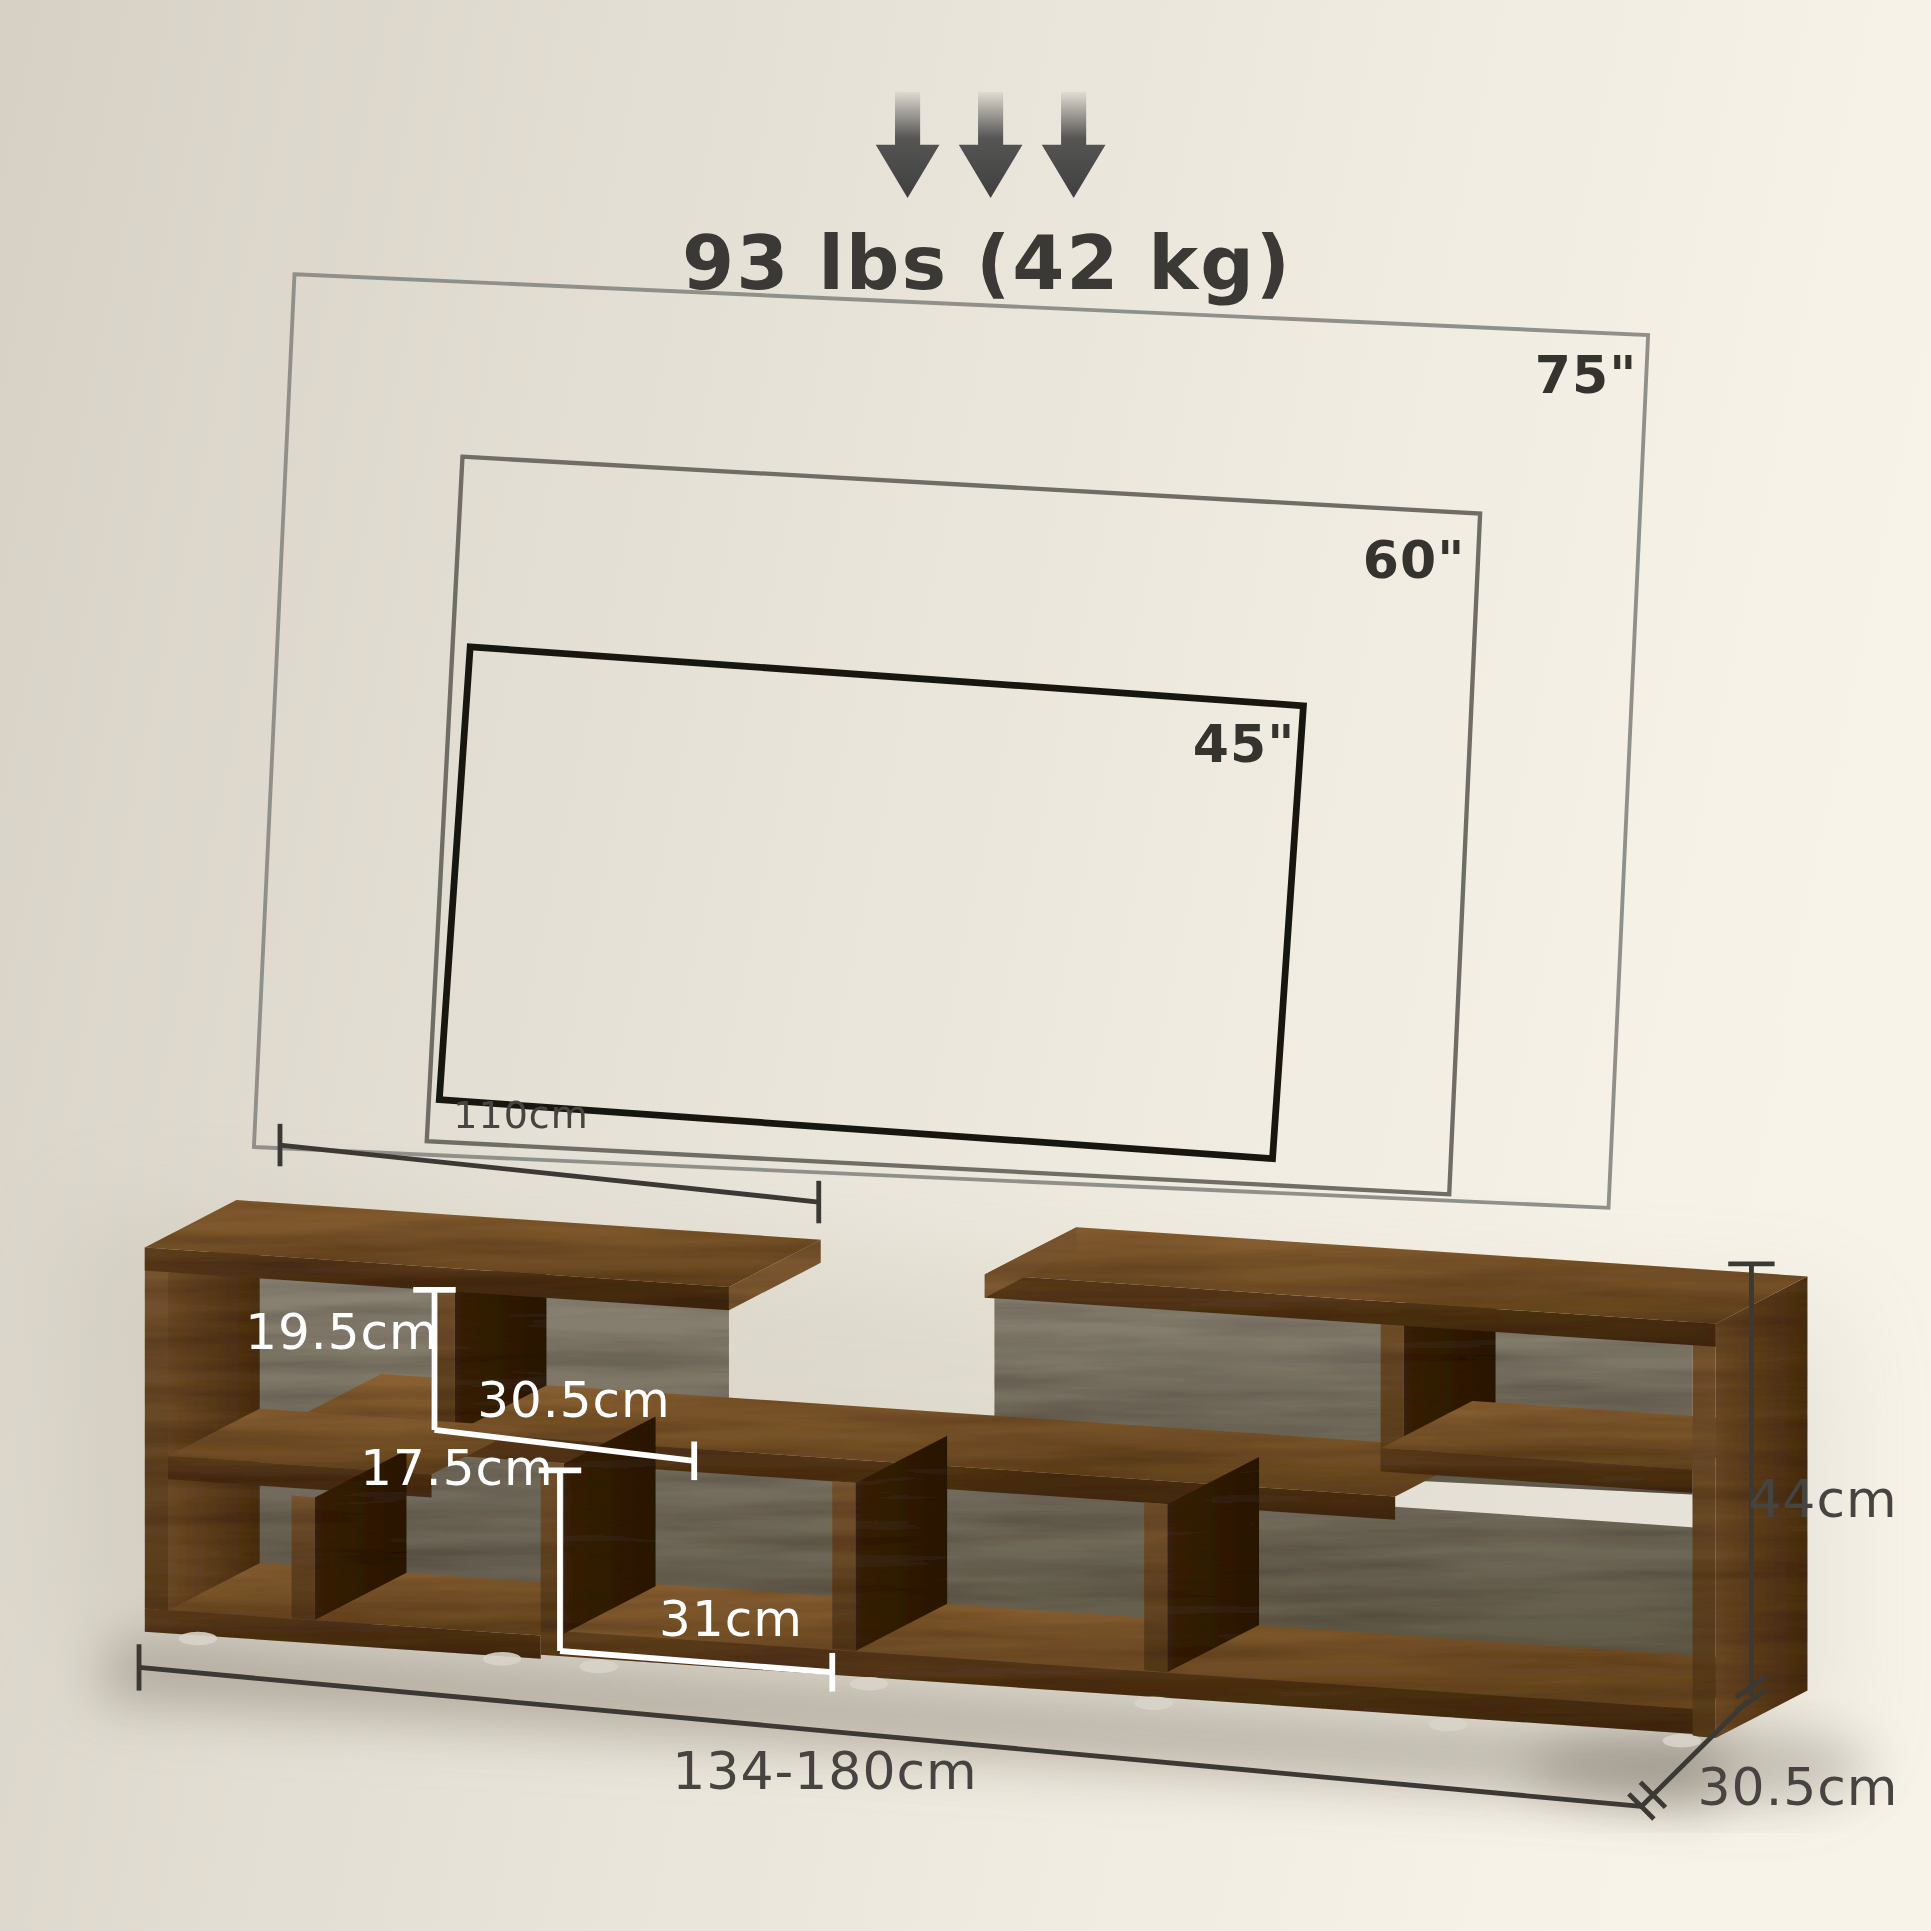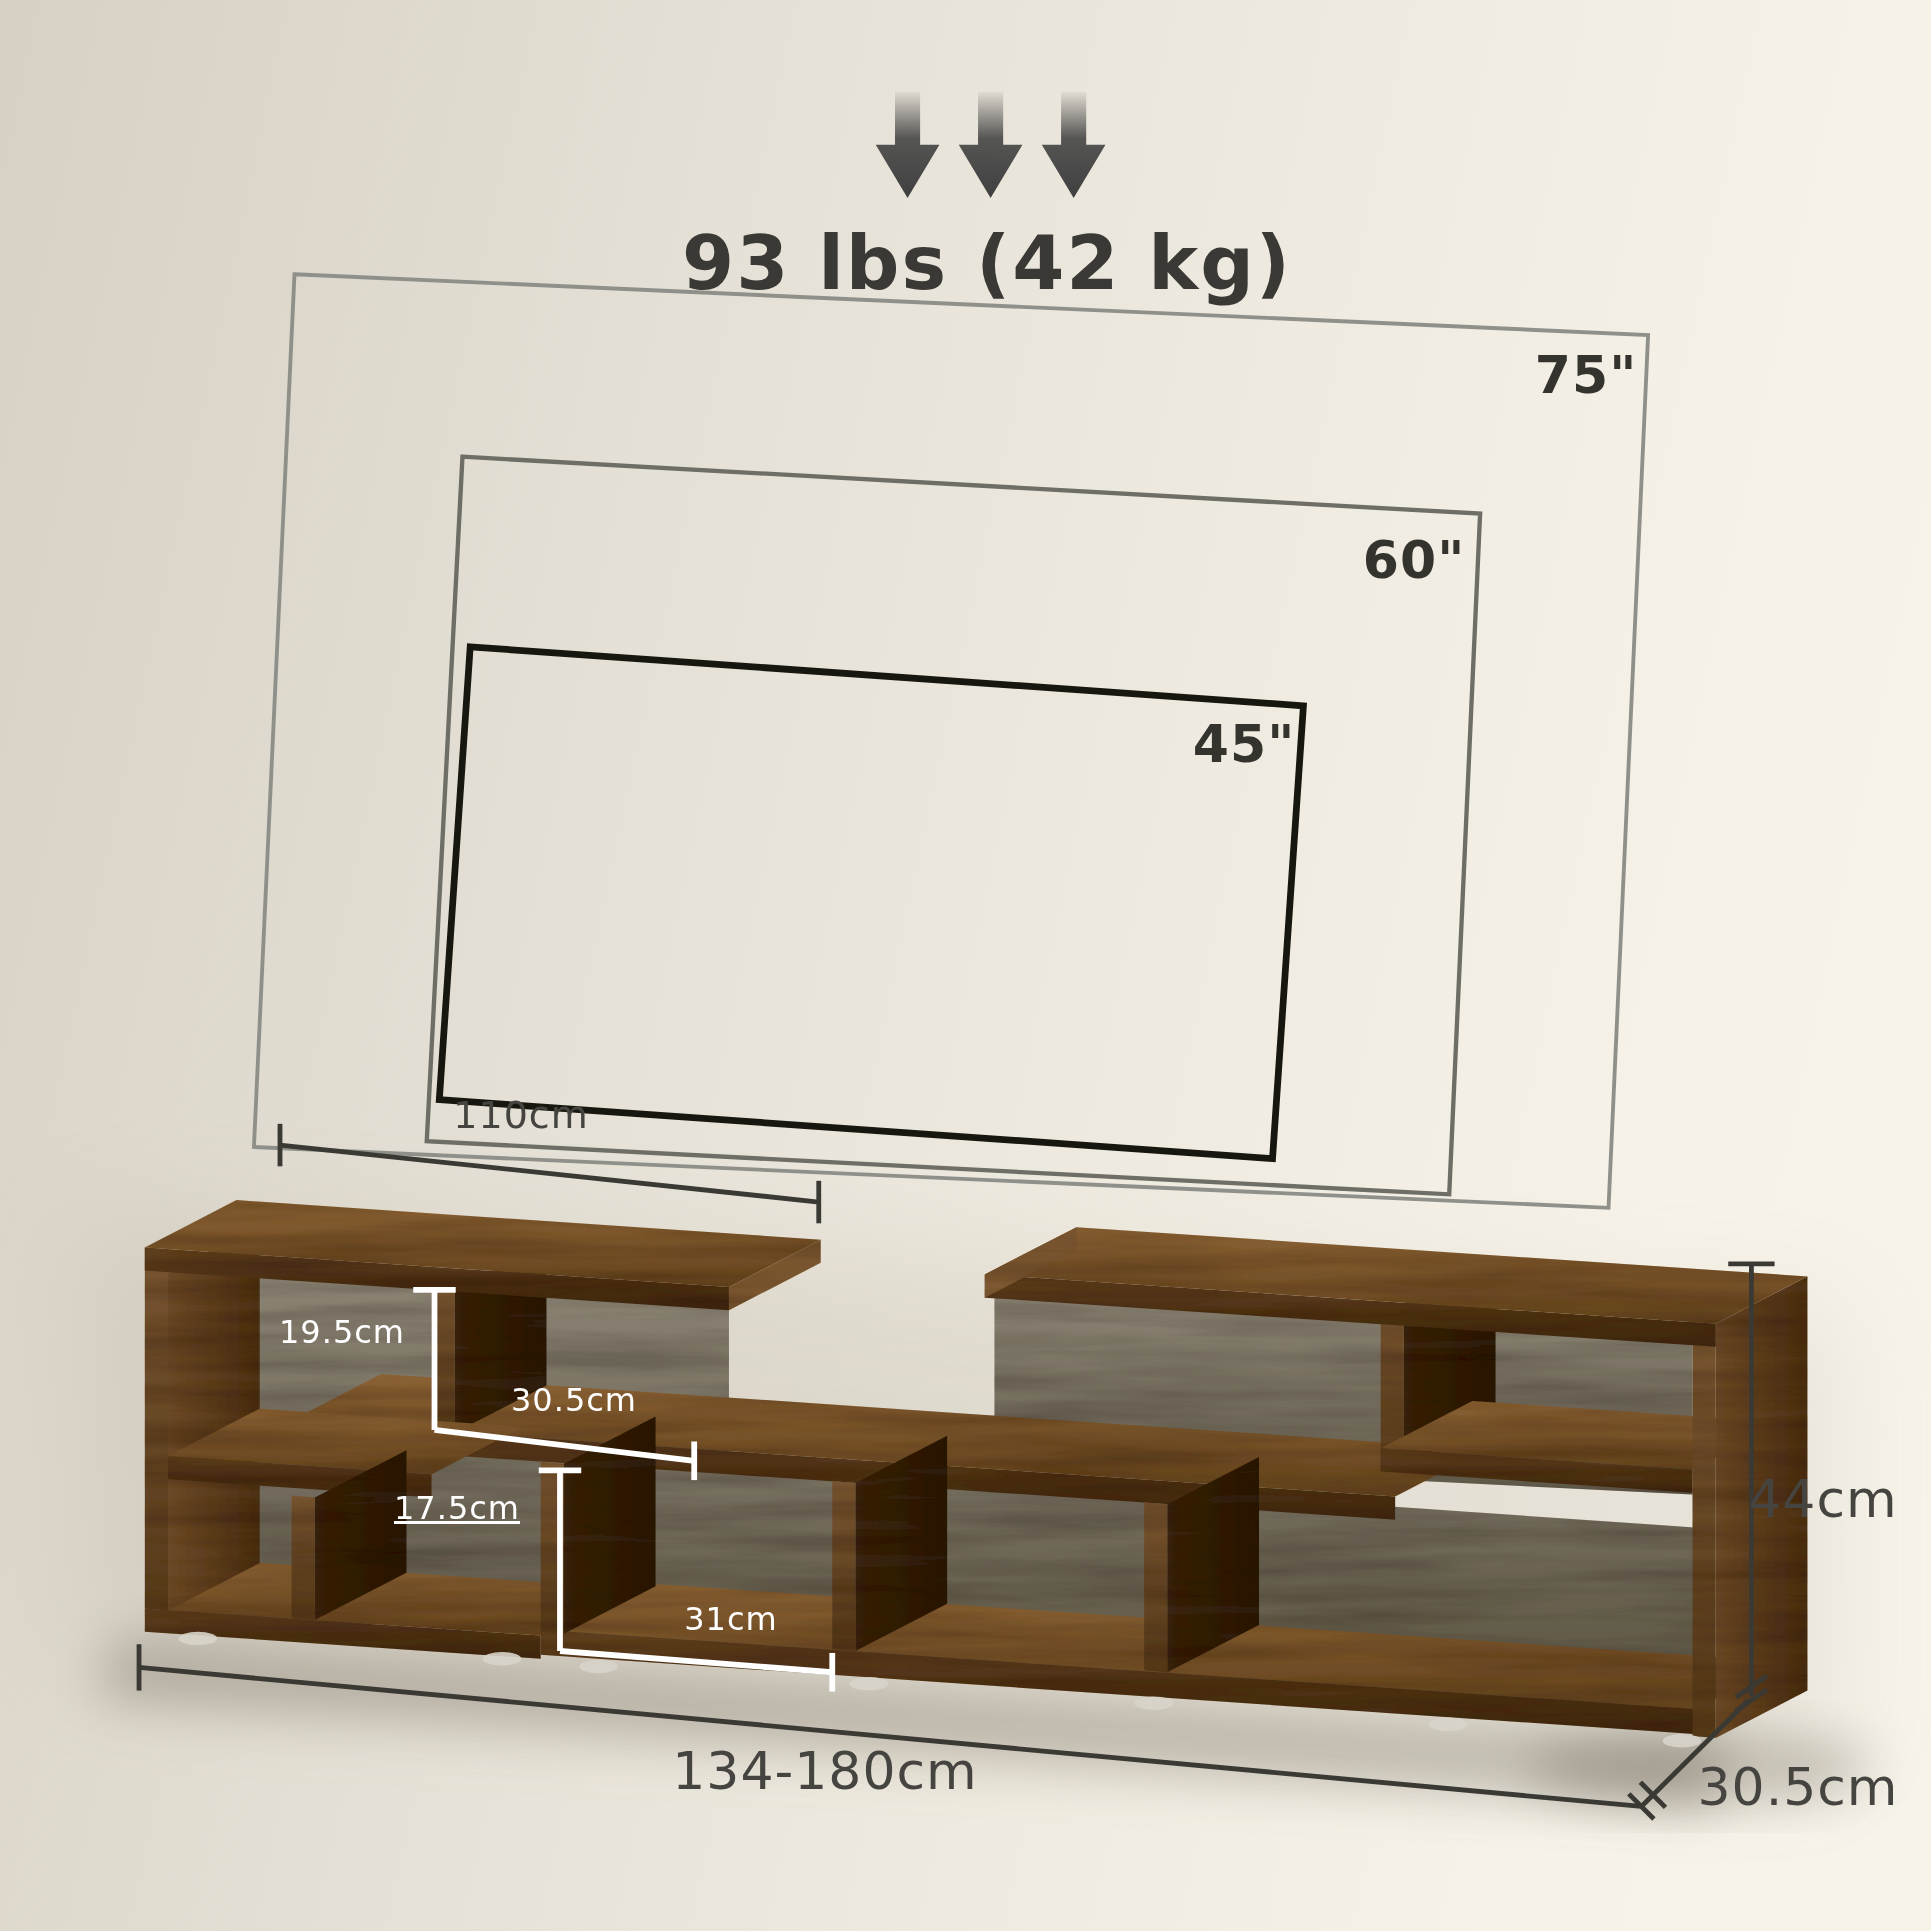--- a/index.html
+++ b/index.html
@@ -4,21 +4,21 @@
 <style>
   html,body{margin:0;padding:0;background:#e8e3d8;}
   .canvas{
     position:relative;width:1931px;height:1931px;overflow:hidden;
     background:linear-gradient(102deg,#d6d0c5 0%,#e5e0d5 32%,#efeadf 58%,#f6f2e8 82%,#f7f3e9 100%);
     font-family:"DejaVu Sans","Liberation Sans",sans-serif;
   }
   .scene{position:absolute;left:0;top:0;width:1931px;height:1931px;}
   .lbl{position:absolute;transform:translate(-50%,-50%);white-space:nowrap;line-height:1;text-align:right;}
   .lbl-dark{color:#454440;font-size:38px;font-weight:400;letter-spacing:1px;}
-  .lbl-light{color:#ffffff;font-size:32px;font-weight:400;letter-spacing:1px;}
+  .lbl-light{color:#ffffff;font-size:50px;font-weight:400;letter-spacing:1px;}
   .lbl-big{color:#454440;font-size:52px;font-weight:400;letter-spacing:1px;margin-top:12px;}
   .lbl-heavy{color:#3a3935;font-size:75px;font-weight:800;letter-spacing:1.9px;font-family:"DejaVu Sans","Liberation Sans",sans-serif;}
   .lbl-tv{color:#34332e;font-size:52px;font-weight:800;letter-spacing:1px;}
 </style>
 </head>
 <body>
 
 <div class="canvas">
 
   <svg class="scene" viewBox="0 0 2000 2000">
@@ -192,20 +192,20 @@
 
   <div class="lbl lbl-heavy" style="left:987px;top:263px;">93 lbs (42 kg)</div>
 
   <div class="lbl lbl-tv" style="left:1586px;top:375px;">75"</div>
   <div class="lbl lbl-tv" style="left:1414px;top:560px;">60"</div>
   <div class="lbl lbl-tv" style="left:1244px;top:744px;">45"</div>
 
   <div class="lbl lbl-dark" style="left:521px;top:1115px;">110cm</div>
   <div class="lbl lbl-light" style="left:342px;top:1332px;">19.5cm</div>
   <div class="lbl lbl-light" style="left:574px;top:1400px;">30.5cm</div>
-  <div class="lbl lbl-light" style="left:457px;top:1508px;text-decoration:underline;">17.5cm</div>
+  <div class="lbl lbl-light" style="left:457px;top:1468px;">17.5cm</div>
   <div class="lbl lbl-light" style="left:731px;top:1619px;">31cm</div>
   <div class="lbl lbl-big" style="left:1823px;top:1487px;">44cm</div>
   <div class="lbl lbl-big" style="left:825px;top:1759px;">134-180cm</div>
   <div class="lbl lbl-big" style="left:1798px;top:1775px;">30.5cm</div>
 
 </div>
 
 
 </body></html>

